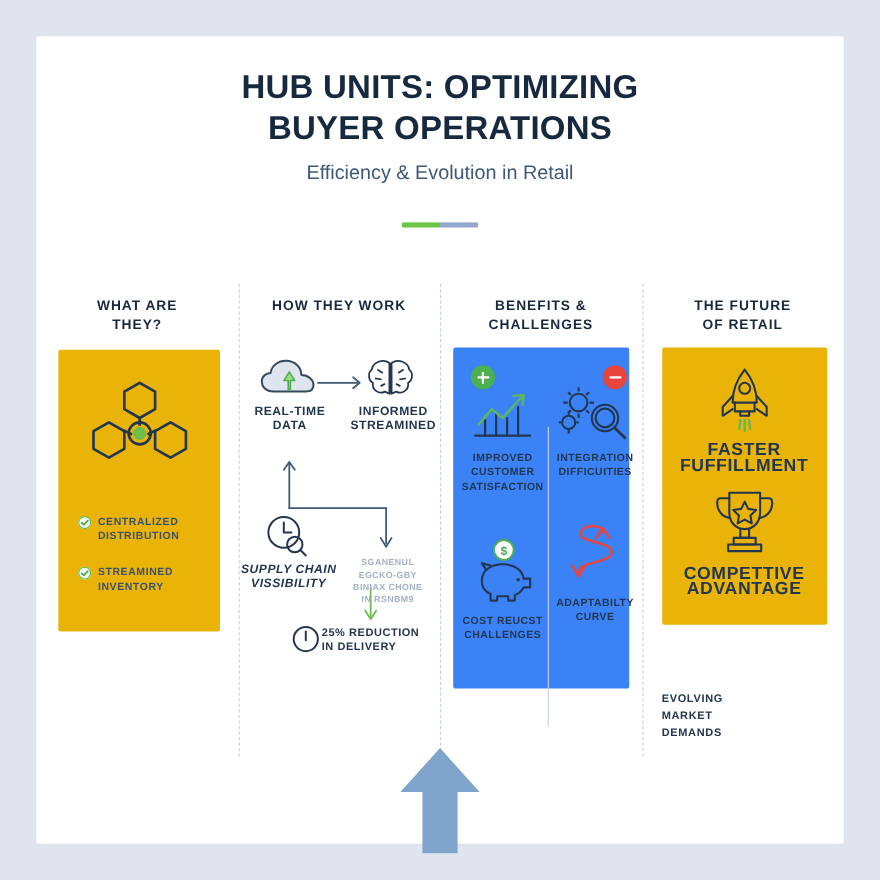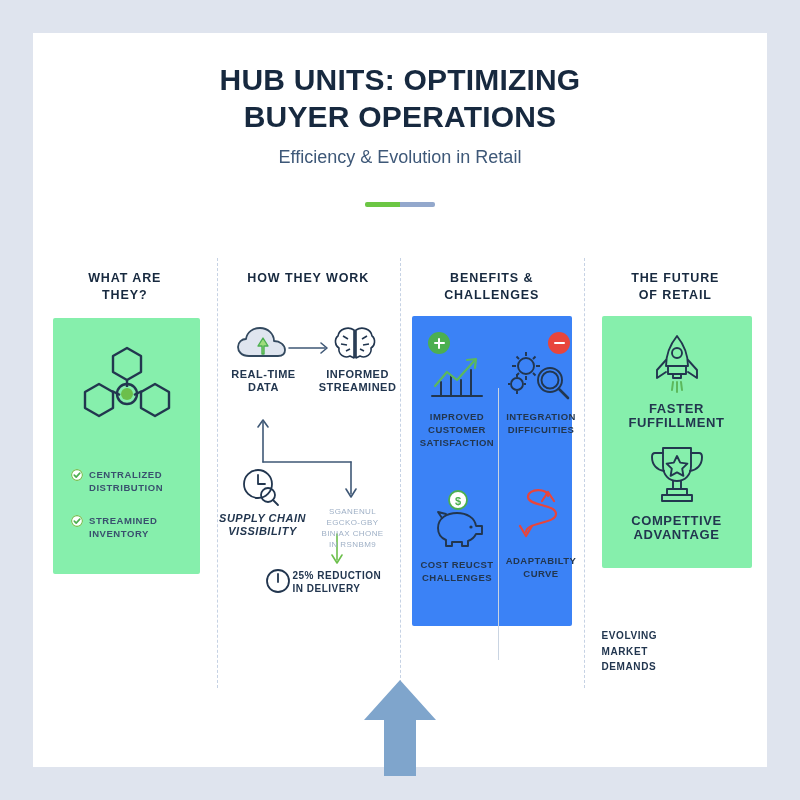--- a/index.html
+++ b/index.html
@@ -97,21 +97,21 @@
     font-size: 12.5px;
     font-weight: bold;
     letter-spacing: 0.9px;
     line-height: 17px;
   }
   .panel {
     position: absolute;
     top: 60px;
     border-radius: 2px;
   }
-  .panel-blue { background: #86efac; }
+  .panel-blue { background: #eab308; }
   .panel-grey { background: #3b82f6; }
 
   
   .c1-panel { left: 20px; width: 147px; height: 256px; }
   .hub-icon { position: absolute; left: 50%; top: 22px; transform: translateX(-50%); }
   .c1-list {
     position: absolute;
     left: 18px;
     top: 150px;
     width: 124px;
@@ -140,21 +140,21 @@
     font-size: 11px;
     font-weight: bold;
     letter-spacing: 0.5px;
     line-height: 12.5px;
   }
   .flow-garbled {
     position: absolute;
     text-align: center;
     color: #9fb0c6;
     font-size: 8px;
-    font-weight: normal;
+    font-weight: bold;
     letter-spacing: 0.4px;
     line-height: 11px;
   }
 
   
   .c3-panel { left: 12px; width: 160px; height: 310px; top: 58px; }
   .c3-split {
     position: absolute;
     left: 86px;
     top: 72px;
@@ -188,21 +188,21 @@
   .badge-red   { background: #e8453c; }
   .badge .bar-h, .badge .bar-v { background: #fff; position: absolute; border-radius: 1px; }
   .badge .bar-h { width: 11px; height: 2.6px; }
   .badge .bar-v { width: 2.6px; height: 11px; }
 
   
   .c4-panel { left: 18px; width: 150px; height: 252px; top: 58px; }
   .c4-item { position: absolute; width: 150px; left: 18px; text-align: center; }
   .c4-label {
     color: #22364f;
-    font-size: 13px;
+    font-size: 16px;
     font-weight: bold;
     letter-spacing: 0.6px;
     line-height: 14px;
     margin-top: 4px;
   }
   .c4-footer {
     position: absolute;
     left: 18px;
     top: 350px;
     width: 150px;
@@ -433,21 +433,21 @@
                   <circle cx="45" cy="39" r="1.6" fill="#22364f" stroke="none"></circle>
                 </g>
               </svg>
             </div>
             <div class="bc-label">
               <span>COST REUCST</span><br>
               <span>CHALLENGES</span>
             </div>
           </div>
 
-          <div class="bc-cell" style="left:90px;top:168px;">
+          <div class="bc-cell" style="left:90px;top:156px;">
             <div style="position:relative;height:66px;">
               <svg width="60" height="64" viewBox="0 0 60 64" style="position:absolute;left:10px;top:0;">
                 <g fill="none" stroke="#e8453c" stroke-width="2.2" stroke-linecap="round" stroke-linejoin="round">
                   <path d="M36 12 C36 4 16 4 16 13 C16 22 44 20 44 30 C44 40 14 38 14 48"></path>
                   <polyline points="30,17 36,8 42,17"></polyline>
                   <polyline points="8,42 14,52 20,42"></polyline>
                 </g>
               </svg>
             </div>
             <div class="bc-label">

